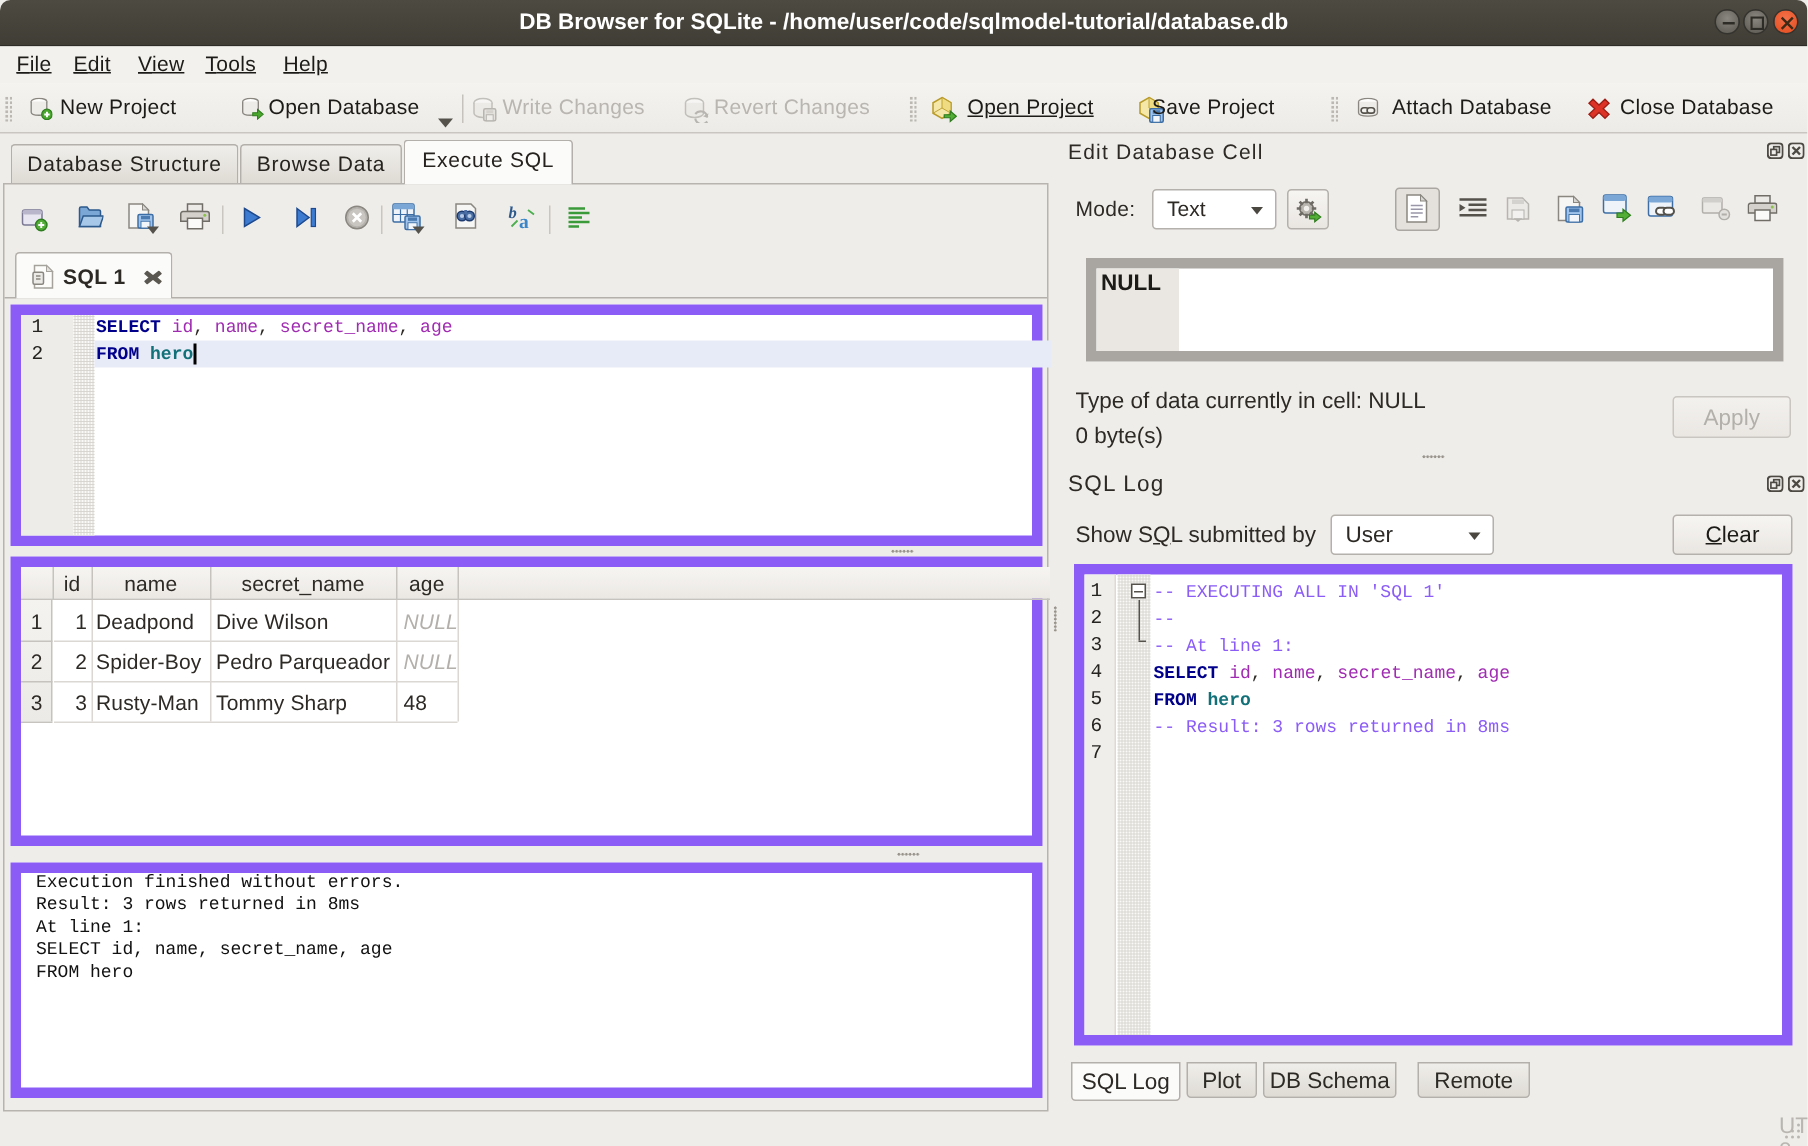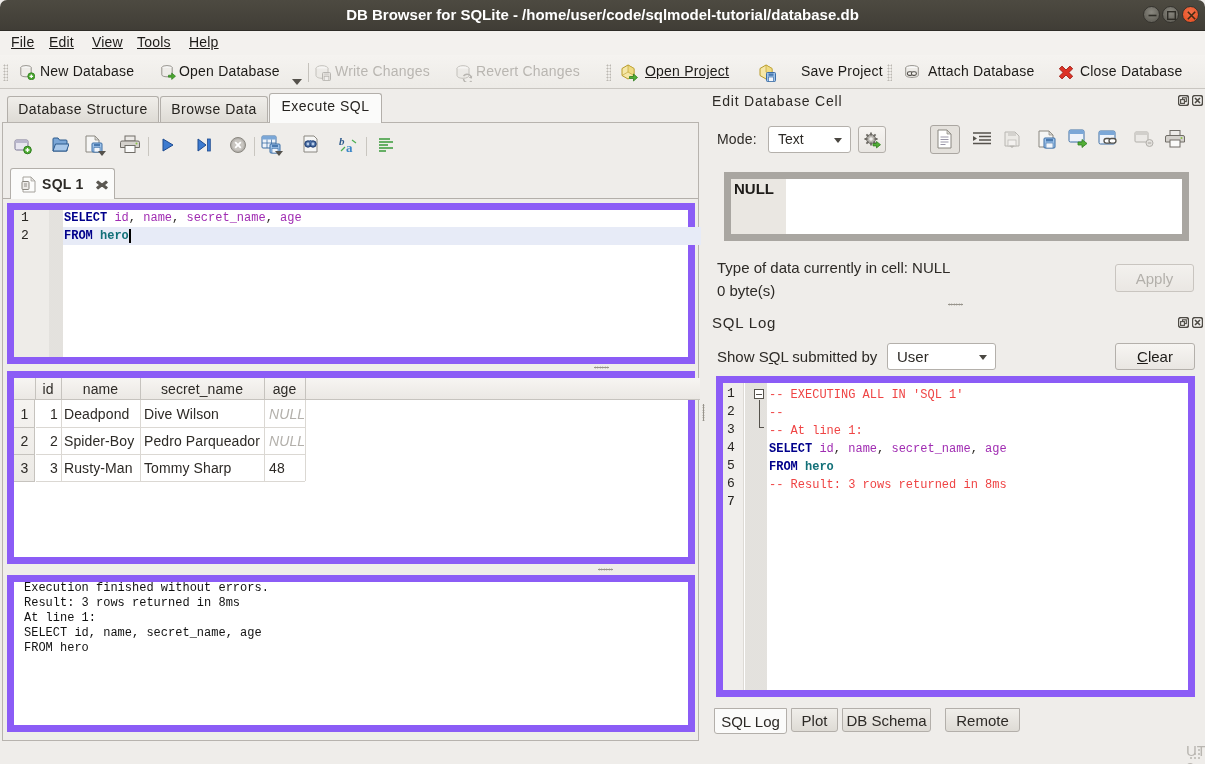--- a/index.html
+++ b/index.html
@@ -78,21 +78,21 @@
 .combo { position:absolute; background:#fff; border:1px solid #b4b0ab; border-radius:3px; }
 .combo .arr { position:absolute; right:8px; top:50%; margin-top:-2px;
   width:0; height:0; border-left:4px solid transparent; border-right:4px solid transparent;
   border-top:5px solid #4a4741; }
 .btn { position:absolute; background:linear-gradient(#f7f5f2,#e9e6e2);
   border:1px solid #b4b0ab; border-radius:3px; text-align:center; color:#1d1b18; }
 
 .kw { color:#00008b; font-weight:bold; }
 .idf { color:#a02cb2; }
 .tbl { color:#127078; font-weight:bold; }
-.cmt { color:#ef4444; }
+.cmt { color:#8b5cf6; }
 </style>
 </head>
 <body>
 <div id="win">
 
   <div id="titlebar">
     <div id="titletext">DB Browser for SQLite - /home/user/code/sqlmodel-tutorial/database.db</div>
   </div>
   <div class="winbtn" style="left:1143px;"><svg width="17" height="17" viewBox="0 0 17 17">
         <path d="M4.5 8.5h8" stroke="#2e2c26" stroke-width="1.6"></path>
@@ -113,21 +113,21 @@
   </div>
 
   <div id="toolbar">
     <div class="vgrip" style="left:3px;"></div>
     <svg class="ticon" style="left:20px; top:10px;" width="15" height="15" viewBox="0 0 15 15">
         <ellipse cx="6" cy="2.6" rx="5.2" ry="2" fill="#fdfdfc" stroke="#8a8780" stroke-width=".9"></ellipse>
         <path d="M.8 2.6 v7.2 c0 1.2 2.3 2 5.2 2 s5.2-.8 5.2-2 v-7.2" fill="#eeece8" stroke="#8a8780" stroke-width=".9"></path>
         <circle cx="11.3" cy="11.3" r="3.5" fill="#4aa72e" stroke="#2e7d1e" stroke-width=".8"></circle>
         <path d="M11.3 9.5v3.6 M9.5 11.3h3.6" stroke="#fff" stroke-width="1.3"></path>
       </svg>
-    <span class="tbtxt" style="left:40px;">New Database</span>
+    <span class="tbtxt" style="left:40px;">New Project</span>
     <svg class="ticon" style="left:161px; top:10px;" width="15" height="15" viewBox="0 0 15 15">
         <ellipse cx="6" cy="2.6" rx="5.2" ry="2" fill="#fdfdfc" stroke="#8a8780" stroke-width=".9"></ellipse>
         <path d="M.8 2.6 v7.2 c0 1.2 2.3 2 5.2 2 s5.2-.8 5.2-2 v-7.2" fill="#eeece8" stroke="#8a8780" stroke-width=".9"></path>
         <path d="M7.5 10.2h3.2v-2.2l3.8 3.2-3.8 3.2v-2.2H7.5z" fill="#4aa72e" stroke="#2e7d1e" stroke-width=".7"></path>
       </svg>
     <span class="tbtxt" style="left:179px;">Open Database</span>
     <span style="position:absolute; left:292px; top:24px; width:0; height:0; border-left:5px solid transparent; border-right:5px solid transparent; border-top:6px solid #55524c;"></span>
     <div class="vsep" style="left:308px;"></div>
     <svg class="ticon" style="left:314px;" width="18" height="18" viewBox="0 0 18 18" opacity="0.45">
         <ellipse cx="8" cy="4.5" rx="6" ry="2.8" fill="#fdfdfc" stroke="#8a8780"></ellipse>
@@ -153,21 +153,21 @@
         <path d="M9.5 12.5h4v-2.5l4 3.5-4 3.5v-2.5h-4z" fill="#52ae36" stroke="#2e7d1e" stroke-width=".8"></path>
       </svg>
     <span class="tbtxt" style="left:645px;text-decoration:underline;">Open Project</span>
     <svg class="ticon" style="left:758px;" width="18" height="18" viewBox="0 0 18 18">
         <path d="M8 1l6 3.5v7L8 15l-6-3.5v-7z" fill="#f5e7a8" stroke="#b89b28"></path>
         <path d="M8 1v7l6 3.5v-7z" fill="#efdb82" stroke="#b89b28" stroke-width=".6"></path>
         <rect x="8.5" y="8.5" width="9" height="9" rx="1" fill="#9fc3ea" stroke="#3c6ea5"></rect>
         <rect x="10.5" y="13" width="5" height="4.5" fill="#f2f6fb" stroke="#3c6ea5" stroke-width=".7"></rect>
         <rect x="10.5" y="9.5" width="5" height="2.3" fill="#4a7ab0"></rect>
       </svg>
-    <span class="tbtxt" style="left:801px;">Save Project</span>
+    <span class="tbtxt" style="left:768px;">Save Project</span>
     <div class="vgrip" style="left:887px;"></div>
     <svg class="ticon" style="left:904px; top:10px;" width="16" height="15" viewBox="0 0 16 15">
         <ellipse cx="8" cy="2.8" rx="6.3" ry="2.2" fill="#fdfdfc" stroke="#8a8780" stroke-width=".9"></ellipse>
         <path d="M1.7 2.8 v7.4 c0 1.3 2.8 2.2 6.3 2.2 s6.3-.9 6.3-2.2 v-7.4" fill="#eeece8" stroke="#8a8780" stroke-width=".9"></path>
         <rect x="3.4" y="6.8" width="5" height="3.6" rx="1.8" fill="#f4f2ef" stroke="#55524c" stroke-width="1.1"></rect>
         <rect x="7.4" y="6.8" width="5" height="3.6" rx="1.8" fill="#f4f2ef" stroke="#55524c" stroke-width="1.1"></rect>
       </svg>
     <span class="tbtxt" style="left:928px;text-align:center;">Attach Database</span>
     <svg class="ticon" style="left:1056px; top:8px;" width="20" height="19" viewBox="0 0 20 19">
         <path d="M3.3 5.8 L6 3.1 L10 7 L14 3.1 L16.7 5.8 L12.8 9.5 L16.7 13.2 L14 15.9 L10 12 L6 15.9 L3.3 13.2 L7.2 9.5 z" fill="#dd3327" stroke="#9e1f16" stroke-width=".9"></path>

